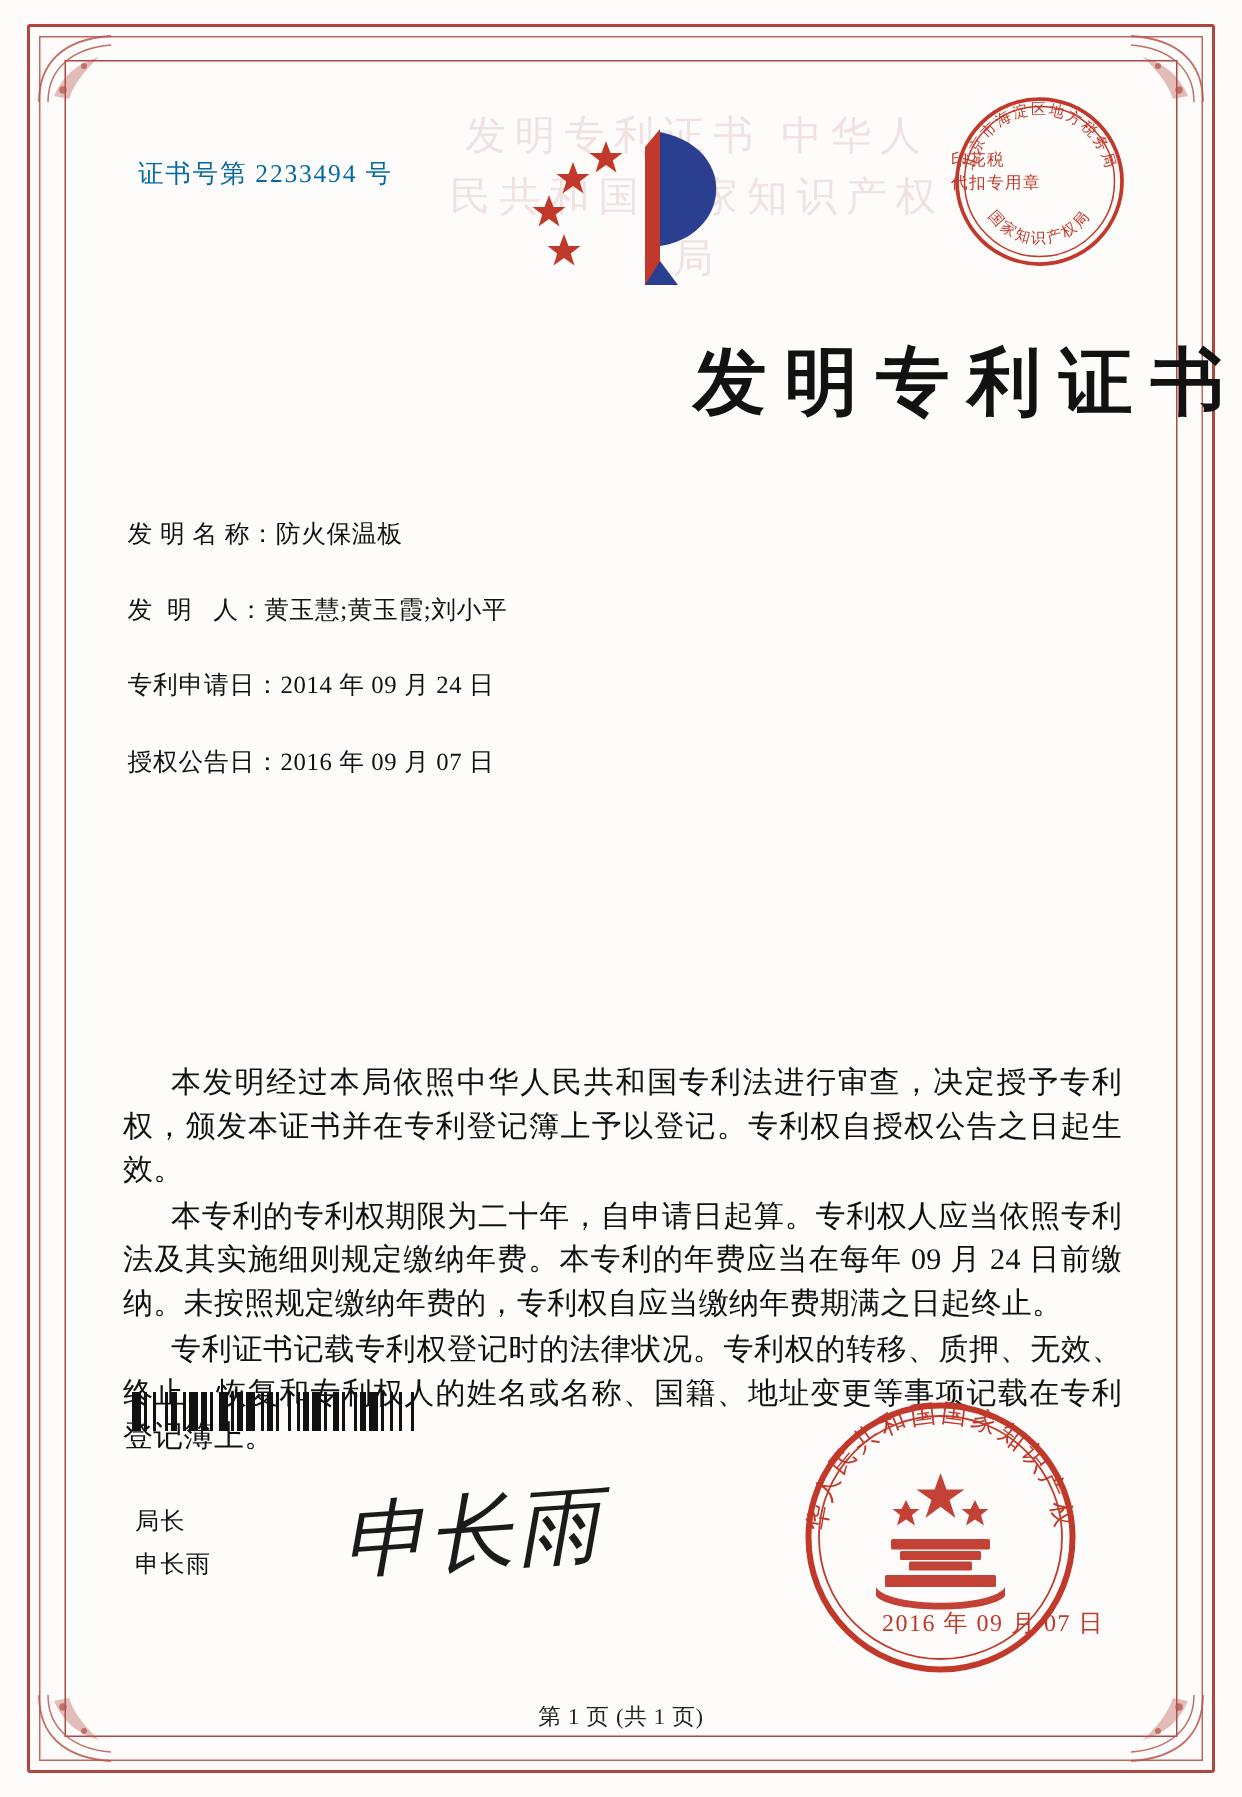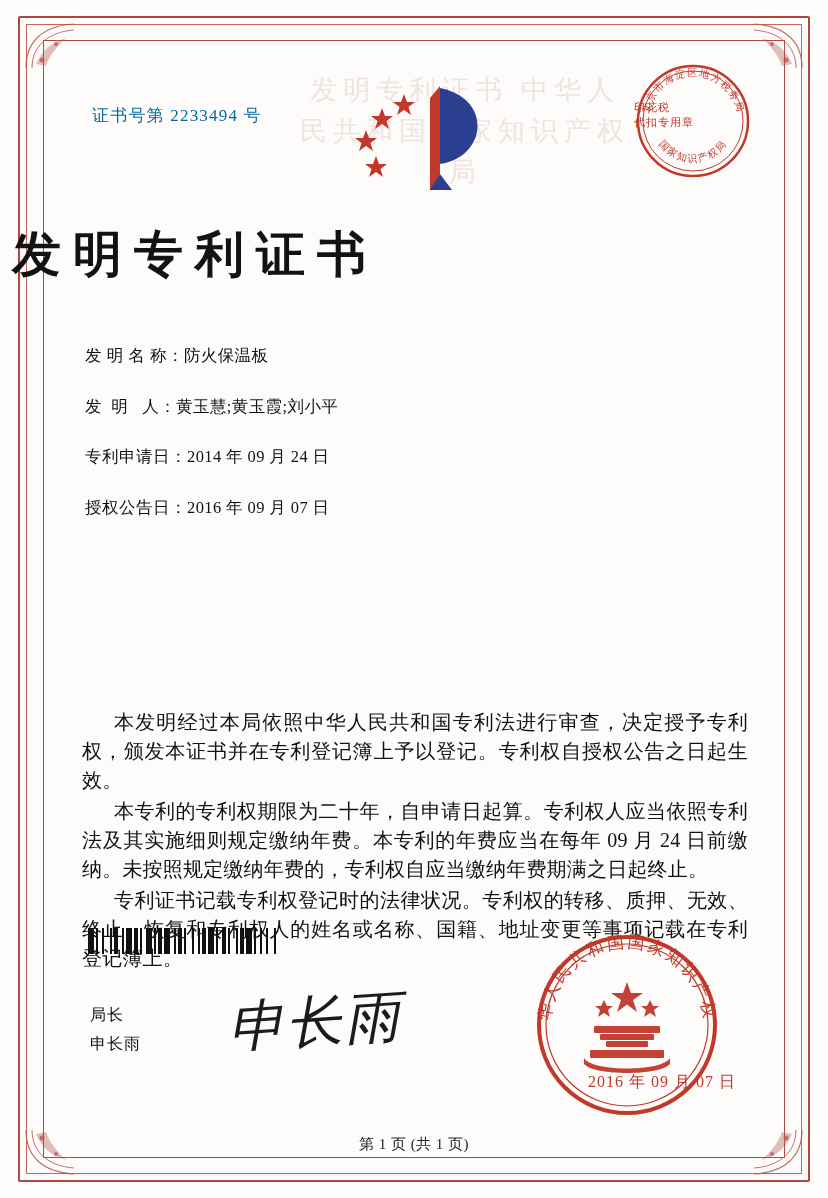--- a/index.html
+++ b/index.html
@@ -128,21 +128,21 @@
     color: #c0392b;
     font-family: "Liberation Serif", serif;
     letter-spacing: 1px;
   }
 
   
   .title {
     position: absolute;
     left: 0; right: 0;
     top: 222px;
-    text-align: left;
+    text-align: right;
     font-size: 49px;
     letter-spacing: 12px;
     font-weight: bold;
     color: #121212;
     font-family: "Liberation Serif", "DejaVu Serif", serif;
     text-indent: 12px;
   }
 
   
   .fields {

